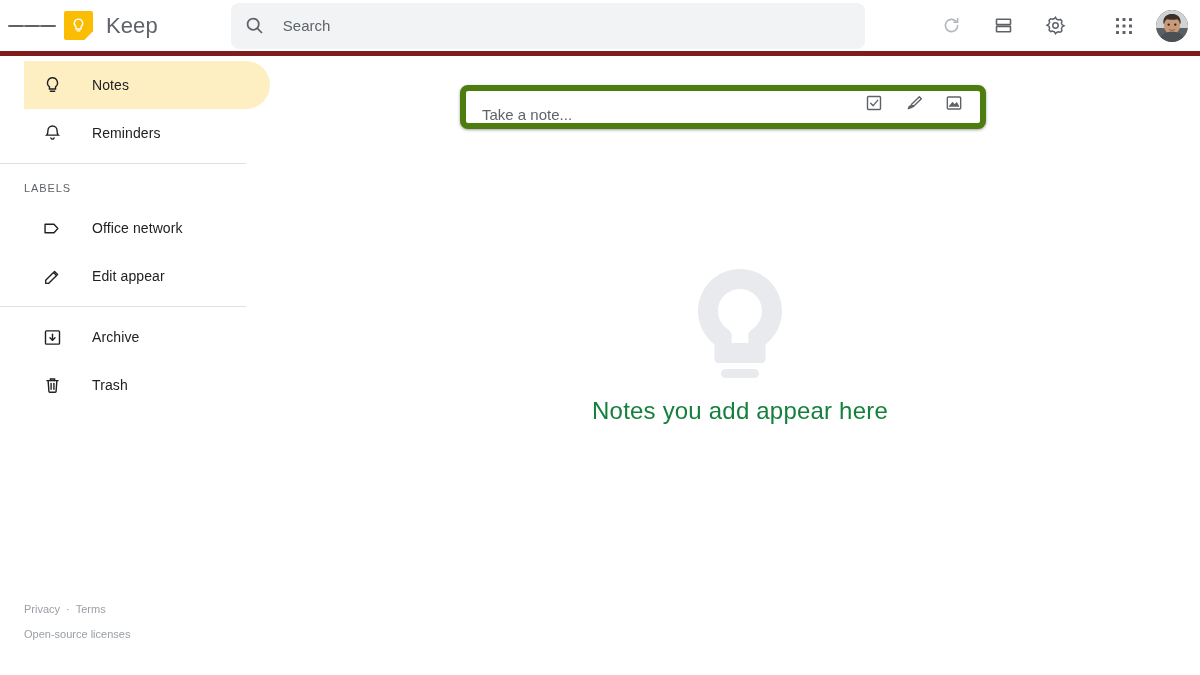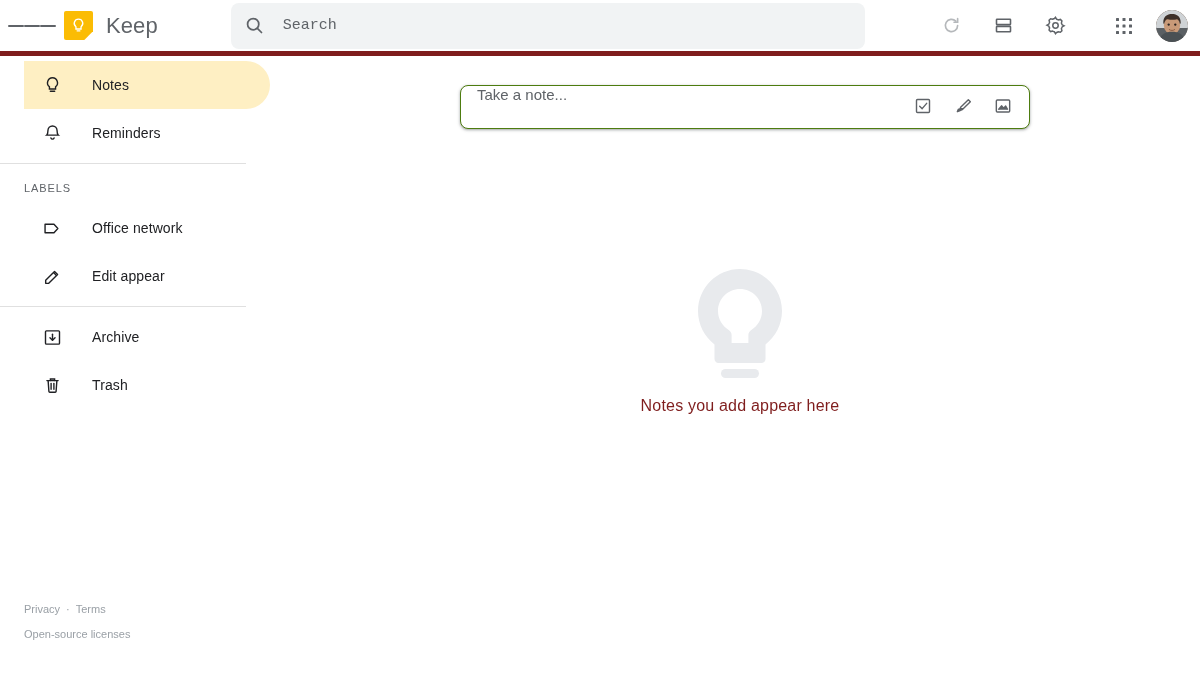--- a/index.html
+++ b/index.html
@@ -79,21 +79,21 @@
   .search-icon-btn {
     width: 48px; height: 46px;
     display: flex; align-items: center; justify-content: center;
     flex: 0 0 auto;
     cursor: pointer;
   }
   .search-input {
     border: none;
     outline: none;
     background: transparent;
-    font-family: Liberation Mono, monospace;
+    font-family: Liberation Sans, sans-serif;
     font-size: 15px;
     color: #3c4043;
     width: 560px;
     height: 44px;
     padding: 0 4px;
   }
   .search-input::placeholder { color: #5f6368; opacity: 1; }
 
   .header-right {
     margin-left: auto;
@@ -193,28 +193,28 @@
     position: absolute;
     top: 57px; left: 280px;
     width: 920px;
     height: 618px;
   }
 
   .note-box {
     position: absolute;
     left: 180px;
     top: 28px;
-    width: 570px;
+    width: 526px;
     height: 44px;
     background: #ffffff;
-    border: 1px solid #4d7c0f;
+    border: 6px solid #4d7c0f;
     border-radius: 8px;
     box-shadow: 0 1px 2px 0 rgba(60,64,67,0.30), 0 1px 3px 1px rgba(60,64,67,0.15);
     display: flex;
-    align-items: flex-start;
+    align-items: flex-end;
   }
   .note-placeholder {
     margin-left: 16px;
     font-size: 15px;
     color: #5f6368;
     font-weight: 500;
     cursor: text;
     flex: 1 1 auto;
   }
   .note-actions {
@@ -234,22 +234,22 @@
     position: absolute;
     left: 0;
     top: 210px;
     width: 920px;
     text-align: center;
     user-select: none;
   }
   .empty-bulb { margin: 0 auto; display: block; }
   .empty-text {
     margin-top: 17px;
-    font-size: 16px;
-    color: #7f1d1d;
+    font-size: 24px;
+    color: #15803d;
     letter-spacing: 0.2px;
   }
 </style>
 </head>
 <body>
 
 <div class="header">
 
   <div class="hamburger">
     <span></span>

